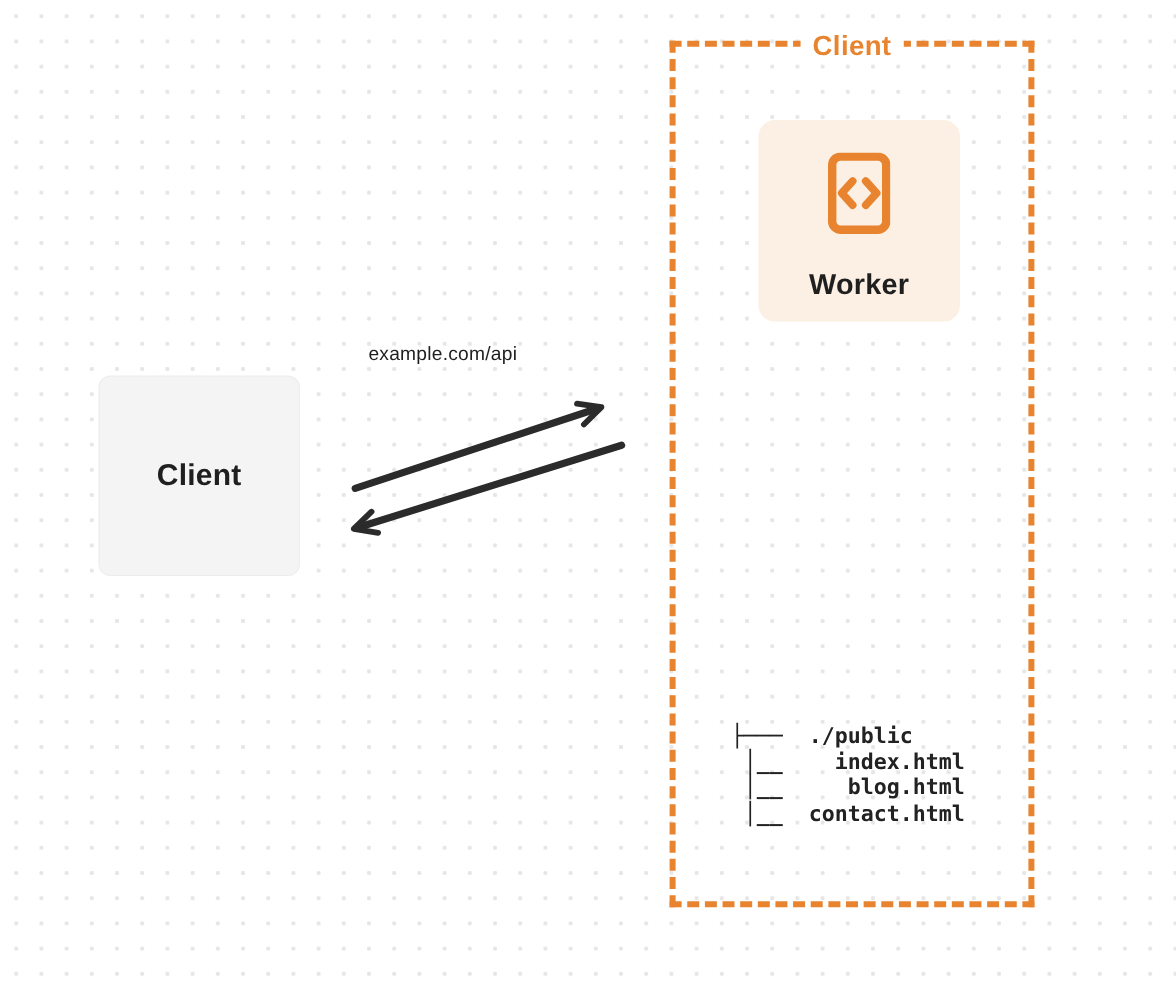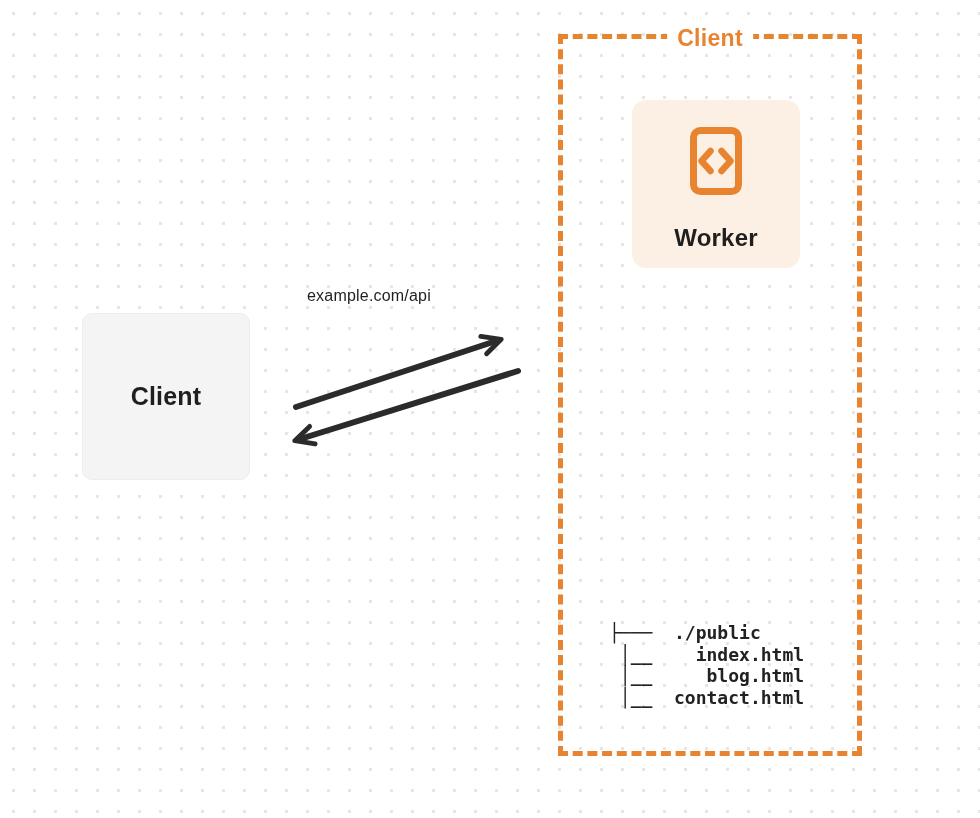--- a/index.html
+++ b/index.html
@@ -68,21 +68,21 @@
   }
   .card.worker{left:69px;top:61px;height:168px;padding-top:27px;}
   .card.assets{left:65px;top:412px;height:166px;padding-top:32px;}
   .card .icon{color:var(--accent-orange);display:block;line-height:0;}
   .card.worker .card-label{margin-top:29px;}
   .card.assets .card-label{margin-top:28px;}
   .card-label{font-size:24px;font-weight:700;color:var(--ink);letter-spacing:.2px;}
 
   
   .file-tree{
-    position:absolute;left:46px;top:583px;
+    position:absolute;left:46px;top:564px;
     font-family:"DejaVu Sans Mono", monospace;
     font-size:18px;line-height:21.5px;font-weight:700;
     color:#222222;
     white-space:pre;
   }
 </style>
 </head>
 <body>
 
 <div class="canvas">

